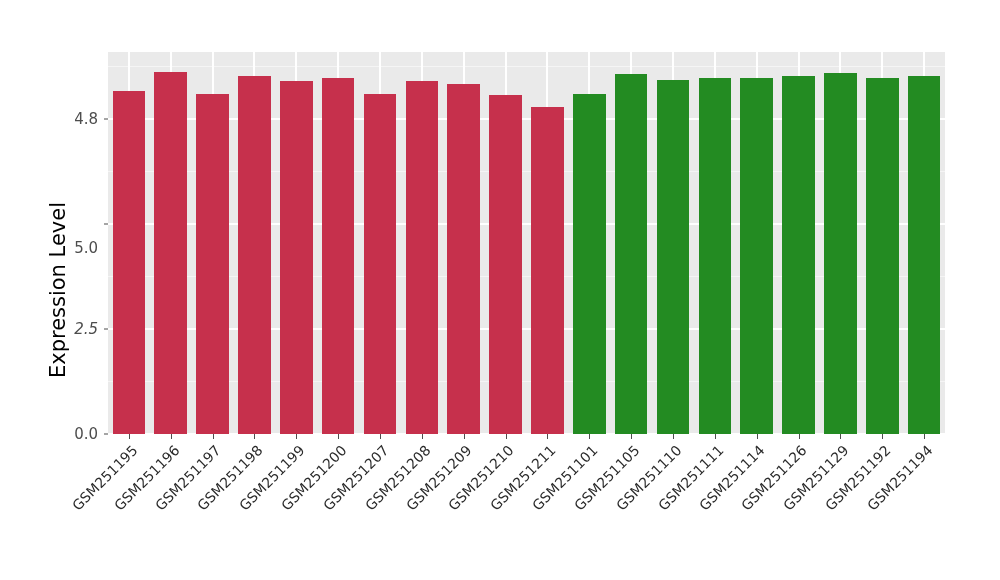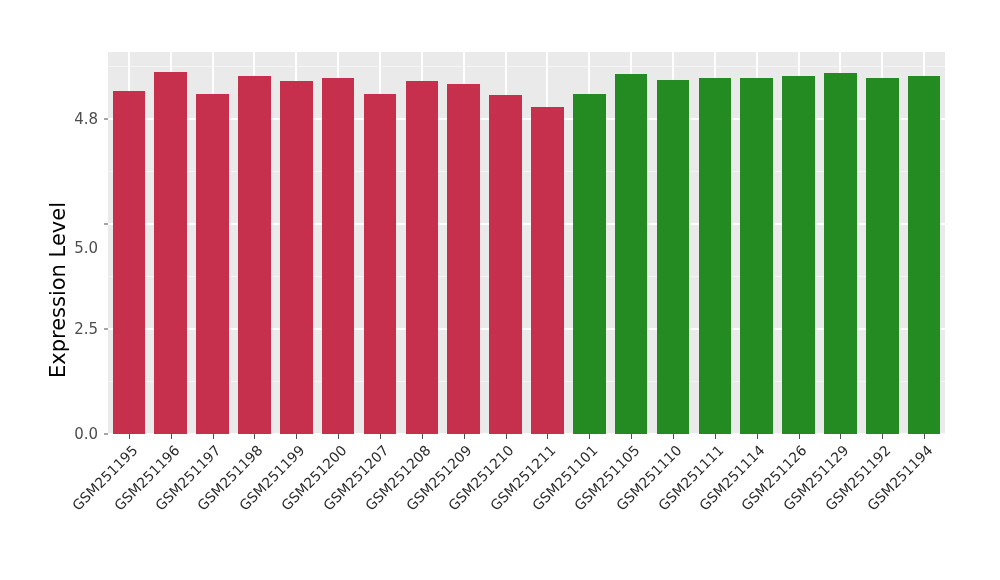--- a/index.html
+++ b/index.html
@@ -140,21 +140,21 @@
 </head>
 <body>
 
 <div id="chart-root">
 
   <div class="y-axis-title">Expression Level</div>
 
   <div id="y-axis-area">
       <div class="y-tick-label" style="top: 434px; right: 10px;">0.0</div>
       <div class="y-tick-mark" style="top: 434px; right: 0px;"></div>
-      <div class="y-tick-label" style="top: 329.055px; right: 10px;">2.5</div>
+      <div class="y-tick-label" style="top: 329.055px; right: 10px; font-style: italic;">2.5</div>
       <div class="y-tick-mark" style="top: 329.055px; right: 0px;"></div>
       <div class="y-tick-label" style="top: 224.11px; right: 10px; margin-top: 24px;">5.0</div>
       <div class="y-tick-mark" style="top: 224.11px; right: 0px;"></div>
       <div class="y-tick-label" style="top: 119.165px; right: 10px;">4.8</div>
       <div class="y-tick-mark" style="top: 119.165px; right: 0px;"></div>
     </div>
 
   <div id="plot-panel">
       <div class="gridline-minor-h" style="bottom: 52.4725px;"></div>
       <div class="gridline-minor-h" style="bottom: 157.418px;"></div>

